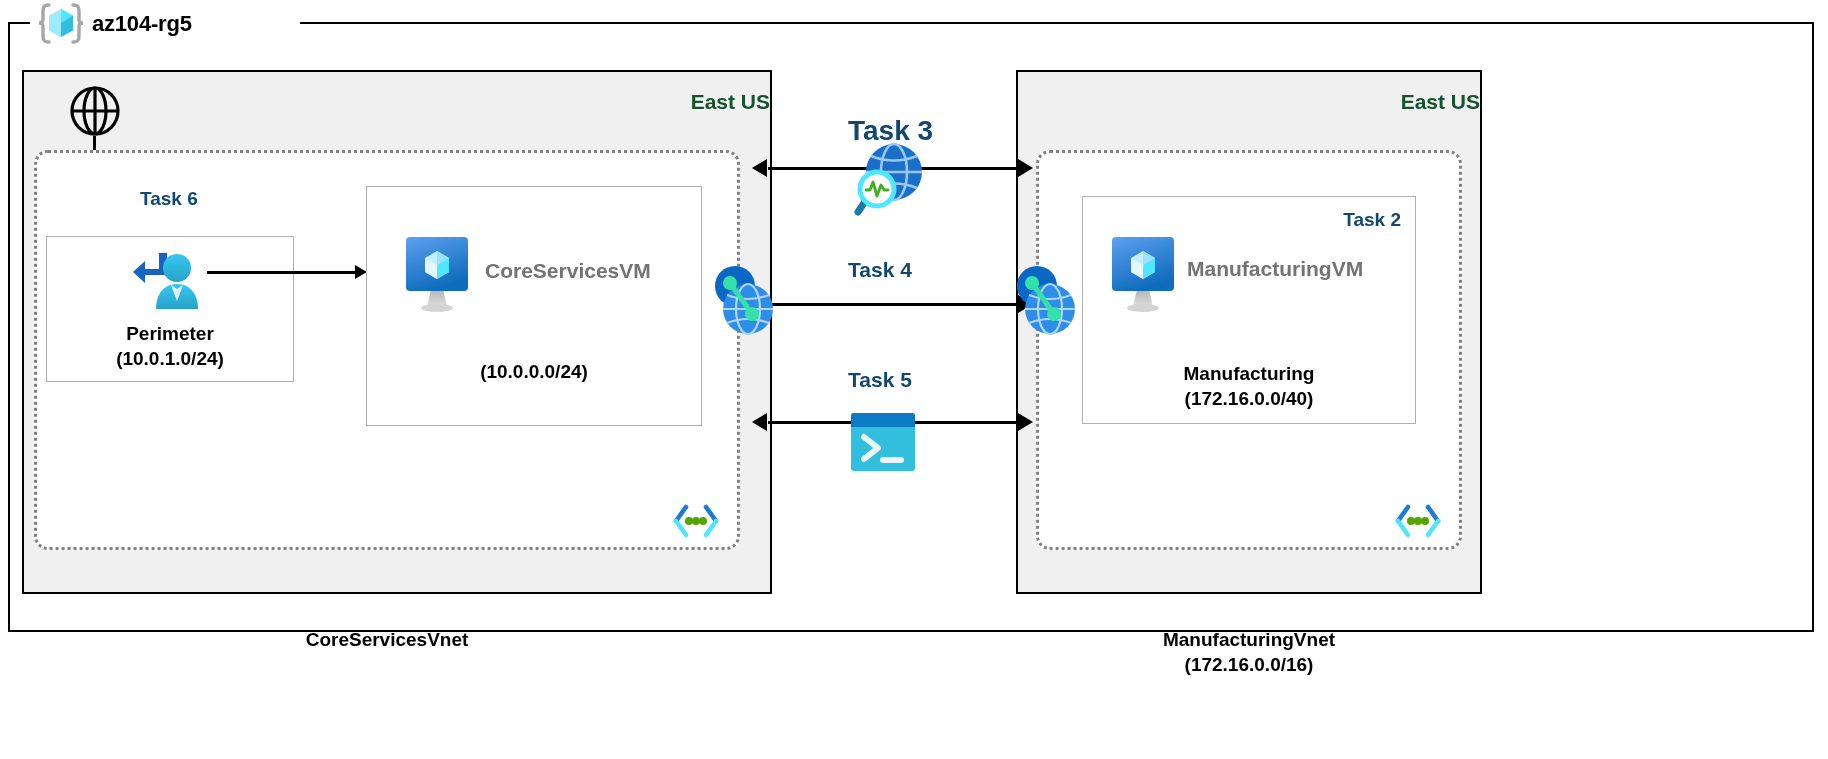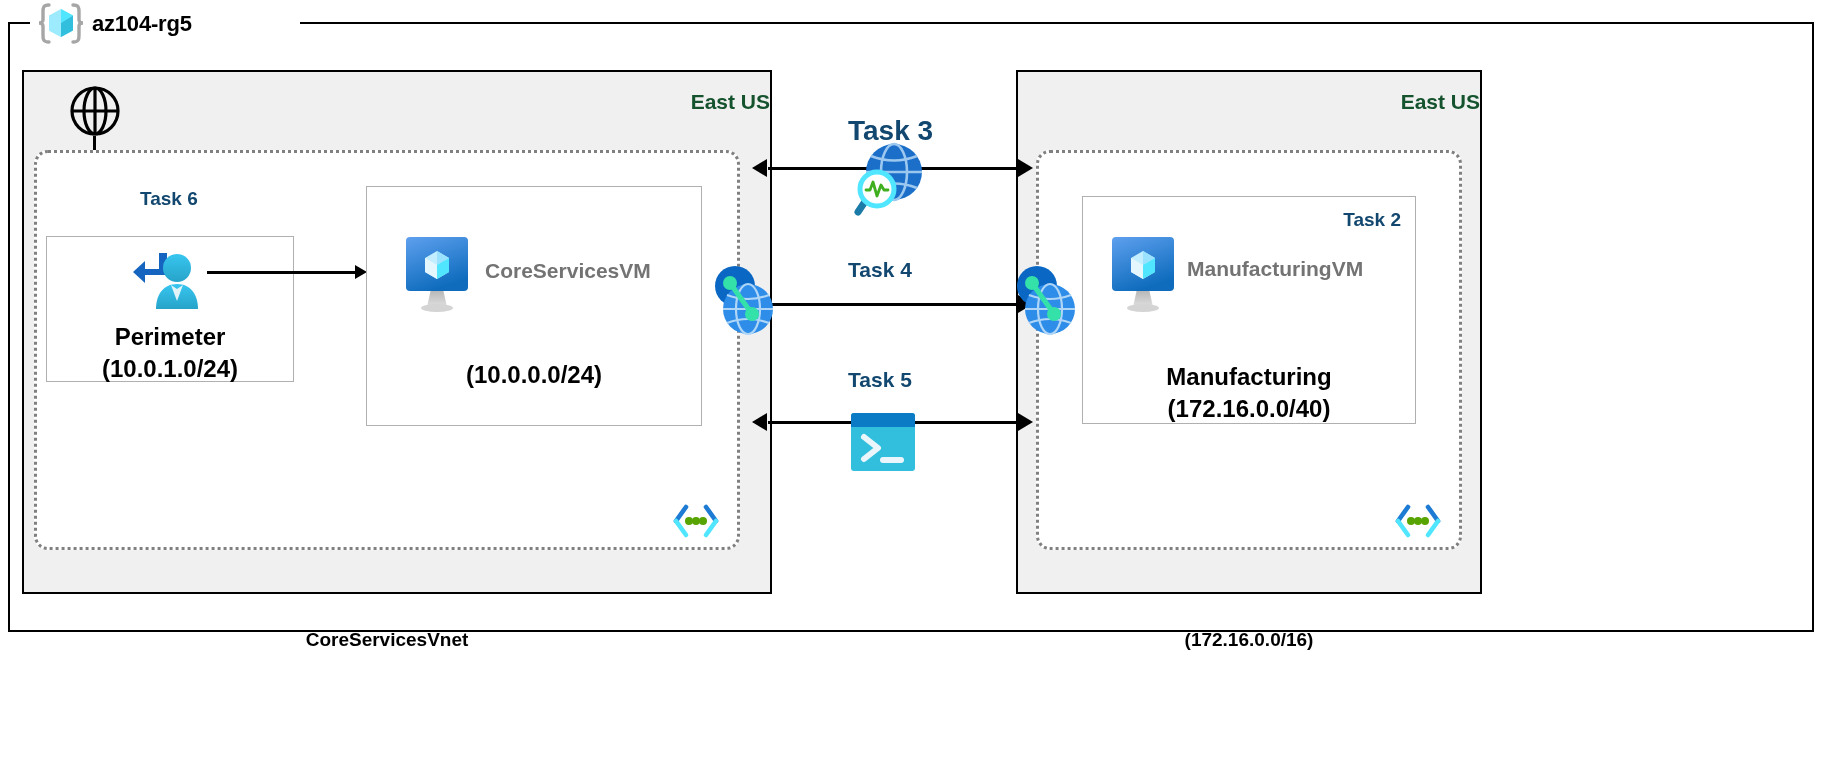--- a/index.html
+++ b/index.html
@@ -113,21 +113,21 @@
     position: absolute;
     font-size: 19px;
     font-weight: bold;
     color: #12476F;
     white-space: nowrap;
   }
   .subnet-caption {
     position: absolute;
     left: 0; right: 0;
     text-align: center;
-    font-size: 24px;
+    font-size: 19px;
     font-weight: bold;
     color: #000000;
     line-height: 1.32;
   }
 
   
   .res-name {
     position: absolute;
     font-size: 21px;
     font-weight: bold;
@@ -292,20 +292,21 @@
       <div>(10.0.0.0/24)</div>
     </div>
   </div>
 
   <div class="region" id="region-right">
     <div class="region-title">East US</div>
   </div>
 
   <div class="vnet" id="vnet-manu">
     <div class="vnet-label">
+      <div>ManufacturingVnet</div>
       <div>(172.16.0.0/16)</div>
     </div>
     <span class="icon" style="right:16px; bottom:6px; width:50px; height:40px;">
       <svg width="50" height="40" viewBox="0 0 50 40" xmlns="http://www.w3.org/2000/svg">
         <path d="M15 6 L5 20" stroke="#1E7BD4" stroke-width="4.6" stroke-linecap="round" fill="none"></path>
         <path d="M5 20 L15 34" stroke="#50E6FF" stroke-width="4.6" stroke-linecap="round" fill="none"></path>
         <path d="M35 6 L45 20" stroke="#1E7BD4" stroke-width="4.6" stroke-linecap="round" fill="none"></path>
         <path d="M45 20 L35 34" stroke="#50E6FF" stroke-width="4.6" stroke-linecap="round" fill="none"></path>
         <circle cx="18" cy="20" r="4" fill="#57A300"></circle>
         <circle cx="25" cy="20" r="4" fill="#57A300"></circle>

